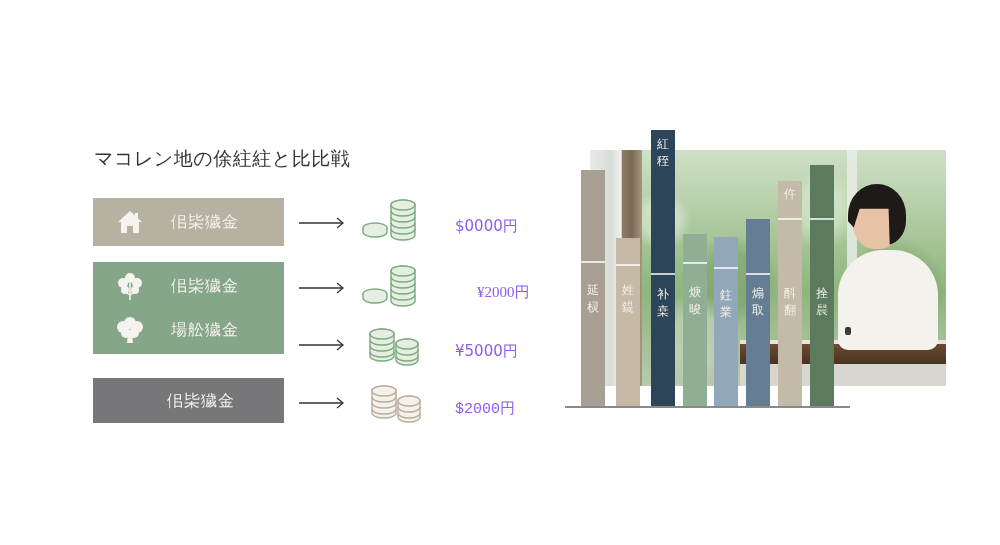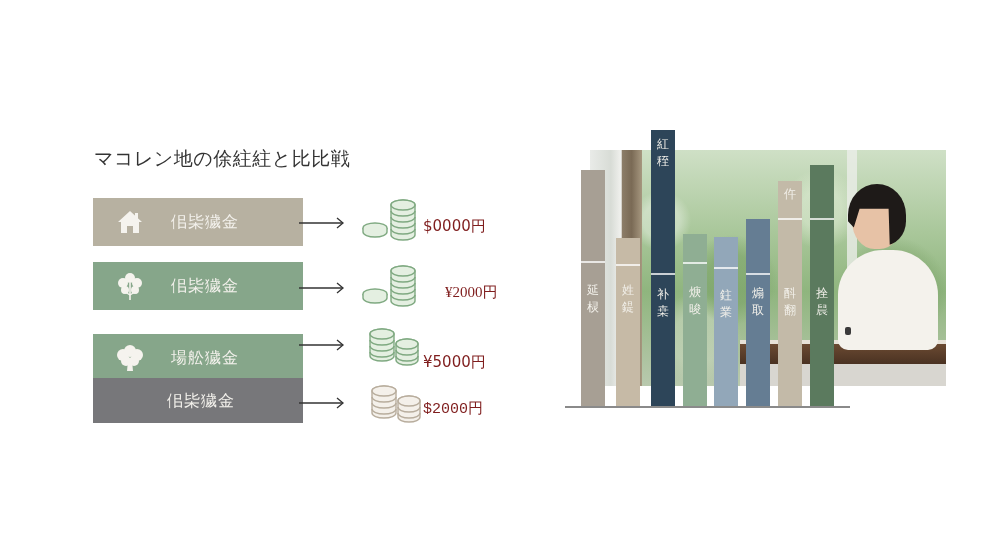--- a/index.html
+++ b/index.html
@@ -6,40 +6,40 @@
     body {
       width: 1000px; height: 545px; position: relative; overflow: hidden;
       background: #ffffff;
       font-family: "DejaVu Sans", "Liberation Sans", sans-serif;
       color: #2a2a2a;
     }
     .title {
       position: absolute; left: 94px; top: 146px;
       font-size: 19px; letter-spacing: 0.5px; color: #333;
     }
-    .row { position: absolute; left: 93px; width: 210px; height: 48px; }
+    .row { position: absolute; left: 93px; width: 191px; height: 48px; }
     .row-box {
       position: absolute; inset: 0;
       display: flex; align-items: center;
     }
     .row-icon {
       position: absolute; left: 22px; top: 50%; transform: translateY(-50%);
       width: 30px; height: 30px;
     }
     .row-label {
       position: absolute; left: 78px; top: 50%; transform: translateY(-50%);
       font-size: 16px; color: #f3f1ec; letter-spacing: 1px;
     }
     .row-label.center { left: 74px; }
     .arrow {
       position: absolute; width: 46px; height: 14px;
     }
     .coins { position: absolute; width: 58px; height: 44px; }
     .amount {
-      position: absolute; font-size: 15px; color: #7f1d1d;
+      position: absolute; font-size: 15px; color: #8b5cf6; margin-left: 32px;
     }
 
     
     .photo {
       position: absolute; left: 590px; top: 150px; width: 356px; height: 236px;
       overflow: hidden;
       background: linear-gradient(180deg, #cfe0c6 0%, #a9c79a 35%, #8fb57e 60%, #b9c9ae 100%);
     }
     .photo .curtain {
       position: absolute; left: 0; top: 0; width: 52px; height: 236px;
@@ -151,21 +151,21 @@
   <g fill="#e4efe1" stroke="#7fa981" stroke-width="1.4">
     <ellipse cx="14" cy="31" rx="12" ry="5"></ellipse>
     <path d="M2 31 v4 a12 5 0 0 0 24 0 v-4"></path>
     <path d="M30 38 v-30 a12 5 0 0 1 24 0 v30 a12 5 0 0 1 -24 0 z"></path>
     <ellipse cx="42" cy="8" rx="12" ry="5"></ellipse>
     <path d="M30 14 a12 5 0 0 0 24 0 M30 20 a12 5 0 0 0 24 0 M30 26 a12 5 0 0 0 24 0 M30 32 a12 5 0 0 0 24 0" fill="none"></path>
   </g>
 </svg>
 <span class="amount" style="left:445px; top:283px;font-family:Liberation Serif, serif;">¥2000円</span>
 
-<div class="row" style="top:306px;margin-top:28px;">
+<div class="row" style="top:306px;">
   <div class="row-box" style="background:#86a68a;">
     <svg class="row-icon" viewBox="0 0 30 30">
       <g fill="#f5f3ee">
         <circle cx="15" cy="8" r="6"></circle>
         <circle cx="8" cy="12" r="6"></circle>
         <circle cx="22" cy="12" r="6"></circle>
         <circle cx="11" cy="18" r="5"></circle>
         <circle cx="19" cy="18" r="5"></circle>
         <path d="M13 18 L12 28 L18 28 L17 18 Z"></path>
       </g>
@@ -180,21 +180,21 @@
 <svg class="coins" style="left:368px; top:326px;" viewBox="0 0 58 44">
   <g fill="#e4efe1" stroke="#7fa981" stroke-width="1.4">
     <path d="M2 30 v-22 a12 5 0 0 1 24 0 v22 a12 5 0 0 1 -24 0 z"></path>
     <ellipse cx="14" cy="8" rx="12" ry="5"></ellipse>
     <path d="M2 14 a12 5 0 0 0 24 0 M2 20 a12 5 0 0 0 24 0 M2 26 a12 5 0 0 0 24 0" fill="none"></path>
     <path d="M28 34 v-16 a11 5 0 0 1 22 0 v16 a11 5 0 0 1 -22 0 z"></path>
     <ellipse cx="39" cy="18" rx="11" ry="5"></ellipse>
     <path d="M28 24 a11 5 0 0 0 22 0 M28 30 a11 5 0 0 0 22 0" fill="none"></path>
   </g>
 </svg>
-<span class="amount" style="left:423px; top:353px;">¥5000円</span>
+<span class="amount" style="left:423px; top:342px;">¥5000円</span>
 
 <div class="row" style="top:378px; height:45px;">
   <div class="row-box" style="background:#77777a;">
     <span class="row-label center">佀枈獩金</span>
   </div>
 </div>
 <svg class="arrow" style="left:299px; top:396px;" viewBox="0 0 46 14">
   <line x1="0" y1="7" x2="44" y2="7" stroke="#333" stroke-width="1.3"></line>
   <polyline points="38,2 44,7 38,12" fill="none" stroke="#333" stroke-width="1.3"></polyline>
 </svg>

